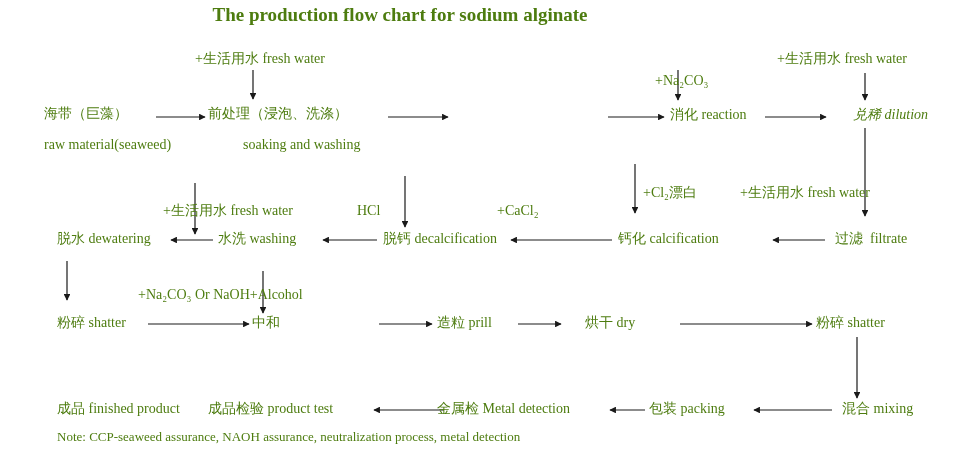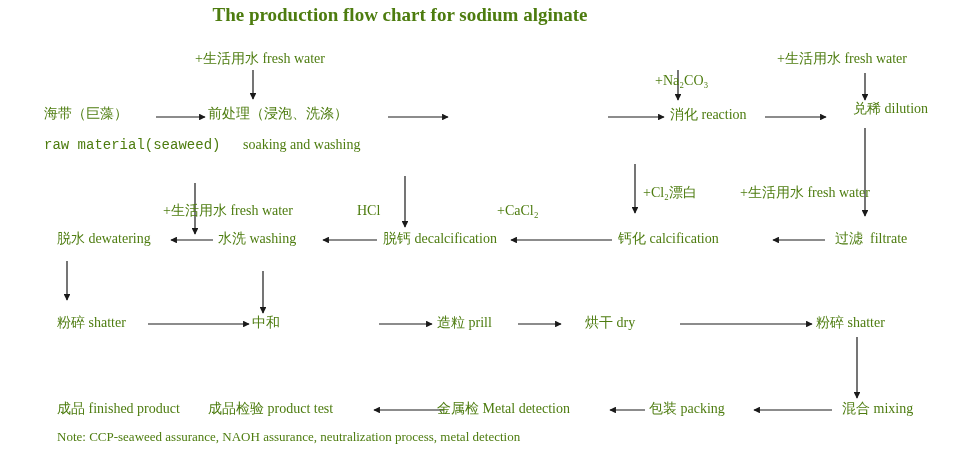--- a/index.html
+++ b/index.html
@@ -78,37 +78,38 @@
     <line x1="444" y1="410" x2="374" y2="410" marker-end="url(#ah)"></line>
   </svg>
 
   <span class="lbl" style="left:195px; top:51px;">+生活用水 fresh water</span>
   <span class="lbl" style="left:655px; top:51px;margin-top:22px;">+Na₂CO₃</span>
   <span class="lbl" style="left:777px; top:51px;">+生活用水 fresh water</span>
 
   <span class="lbl" style="left:44px;  top:106px;">海带（巨藻）</span>
   <span class="lbl" style="left:208px; top:106px;">前处理（浸泡、洗涤）</span>
   <span class="lbl" style="left:670px; top:107px;">消化 reaction</span>
-  <span class="lbl" style="left:853px; top:101px;">兑稀 dilution</span>
+  <span class="lbl" style="left:853px; top:107px;font-style:italic;">兑稀 dilution</span>
 
-  <span class="lbl" style="left:44px;  top:137px;font-family:Liberation Mono, monospace;">raw material(seaweed)</span>
+  <span class="lbl" style="left:44px;  top:137px;">raw material(seaweed)</span>
   <span class="lbl" style="left:243px; top:137px;">soaking and washing</span>
 
   <span class="lbl" style="left:163px; top:203px;">+生活用水 fresh water</span>
   <span class="lbl" style="left:357px; top:203px;">HCl</span>
   <span class="lbl" style="left:497px; top:203px;">+CaCl₂</span>
   <span class="lbl" style="left:643px; top:185px;">+Cl₂漂白</span>
   <span class="lbl" style="left:740px; top:185px;">+生活用水 fresh water</span>
 
   <span class="lbl" style="left:57px;  top:231px;text-align:center;">脱水 dewatering</span>
   <span class="lbl" style="left:218px; top:231px;">水洗 washing</span>
   <span class="lbl" style="left:383px; top:231px;">脱钙 decalcification</span>
   <span class="lbl" style="left:618px; top:231px;">钙化 calcification</span>
   <span class="lbl" style="left:835px; top:231px;">过滤  filtrate</span>
 
+  <span class="lbl" style="left:138px; top:287px;">+Na₂CO₃ Or NaOH+Alcohol</span>
 
   <span class="lbl" style="left:57px;  top:315px;">粉碎 shatter</span>
   <span class="lbl" style="left:252px; top:315px;">中和</span>
   <span class="lbl" style="left:437px; top:315px;">造粒 prill</span>
   <span class="lbl" style="left:585px; top:315px;">烘干 dry</span>
   <span class="lbl" style="left:816px; top:315px;">粉碎 shatter</span>
 
   <span class="lbl" style="left:57px;  top:401px;">成品 finished product</span>
   <span class="lbl" style="left:208px; top:401px;">成品检验 product test</span>
   <span class="lbl" style="left:437px; top:401px;">金属检 Metal detection</span>

